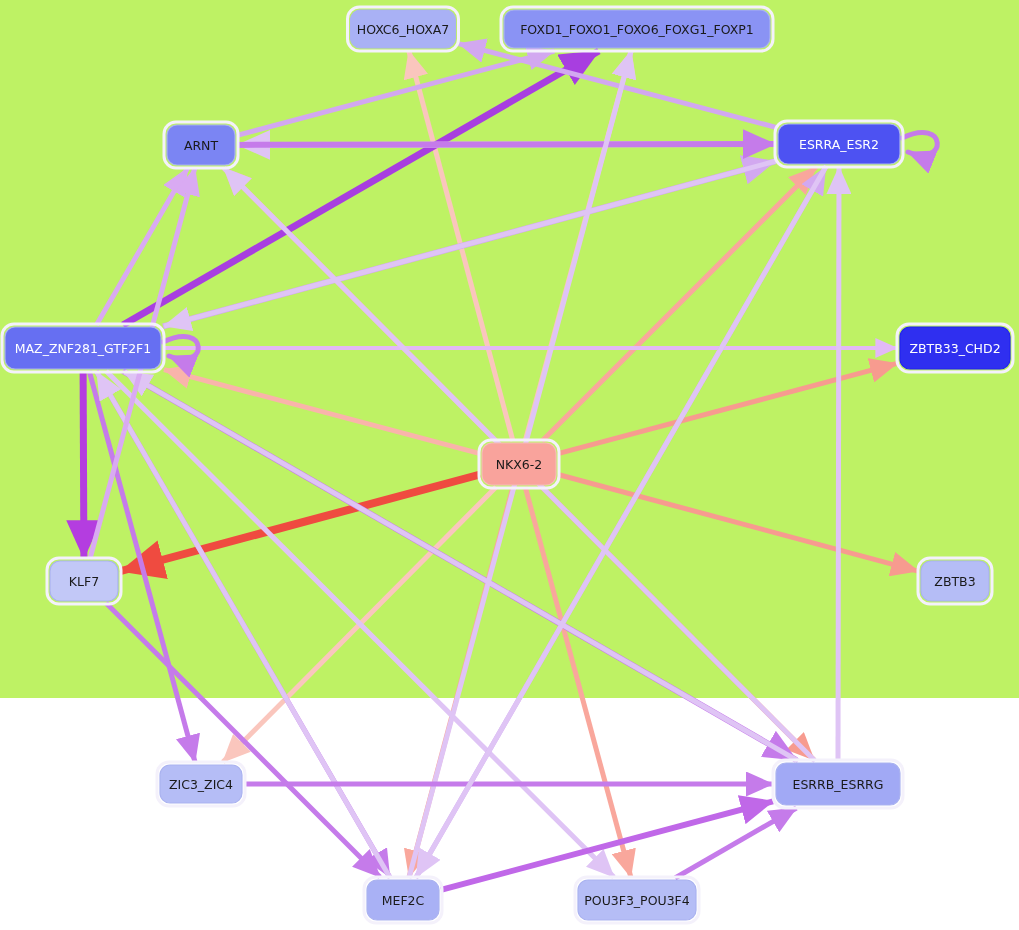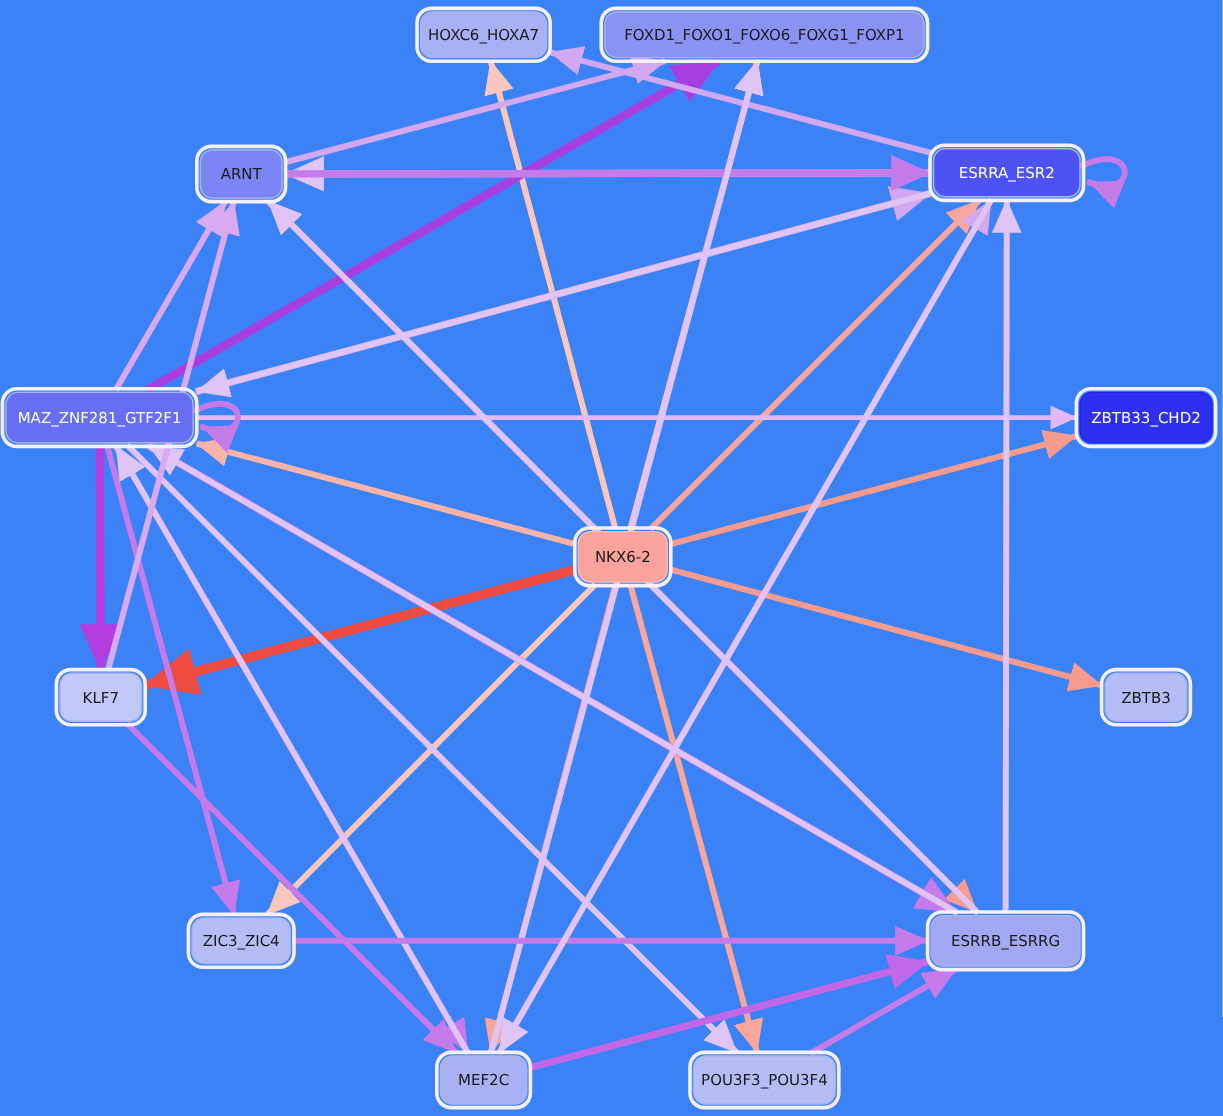--- a/index.html
+++ b/index.html
@@ -1,18 +1,18 @@
 <!DOCTYPE html>
 <html><head>
 <meta charset="utf-8">
 <style>
   html,body{margin:0;padding:0;background:#ffffff;}
   body{width:1019px;height:930px;overflow:hidden;
        font-family:"DejaVu Sans","Liberation Sans",sans-serif;}
-  #graph-root{position:relative;width:1019px;height:930px;background:#3b82f6;}
+  #graph-root{position:relative;width:1019px;height:698px;background:#bef264;}
   svg#net{position:absolute;left:0;top:0;width:1019px;height:930px;display:block;}
   .node-label{font-family:"DejaVu Sans","Liberation Sans",sans-serif;
               font-size:12.5px;text-anchor:middle;dominant-baseline:middle;
               pointer-events:none;}
   .node-rect{stroke-width:1.2px;}
   .node-halo{fill:none;stroke:#f4f1fb;stroke-width:3px;}
 </style>
 </head>
 <body>
 

